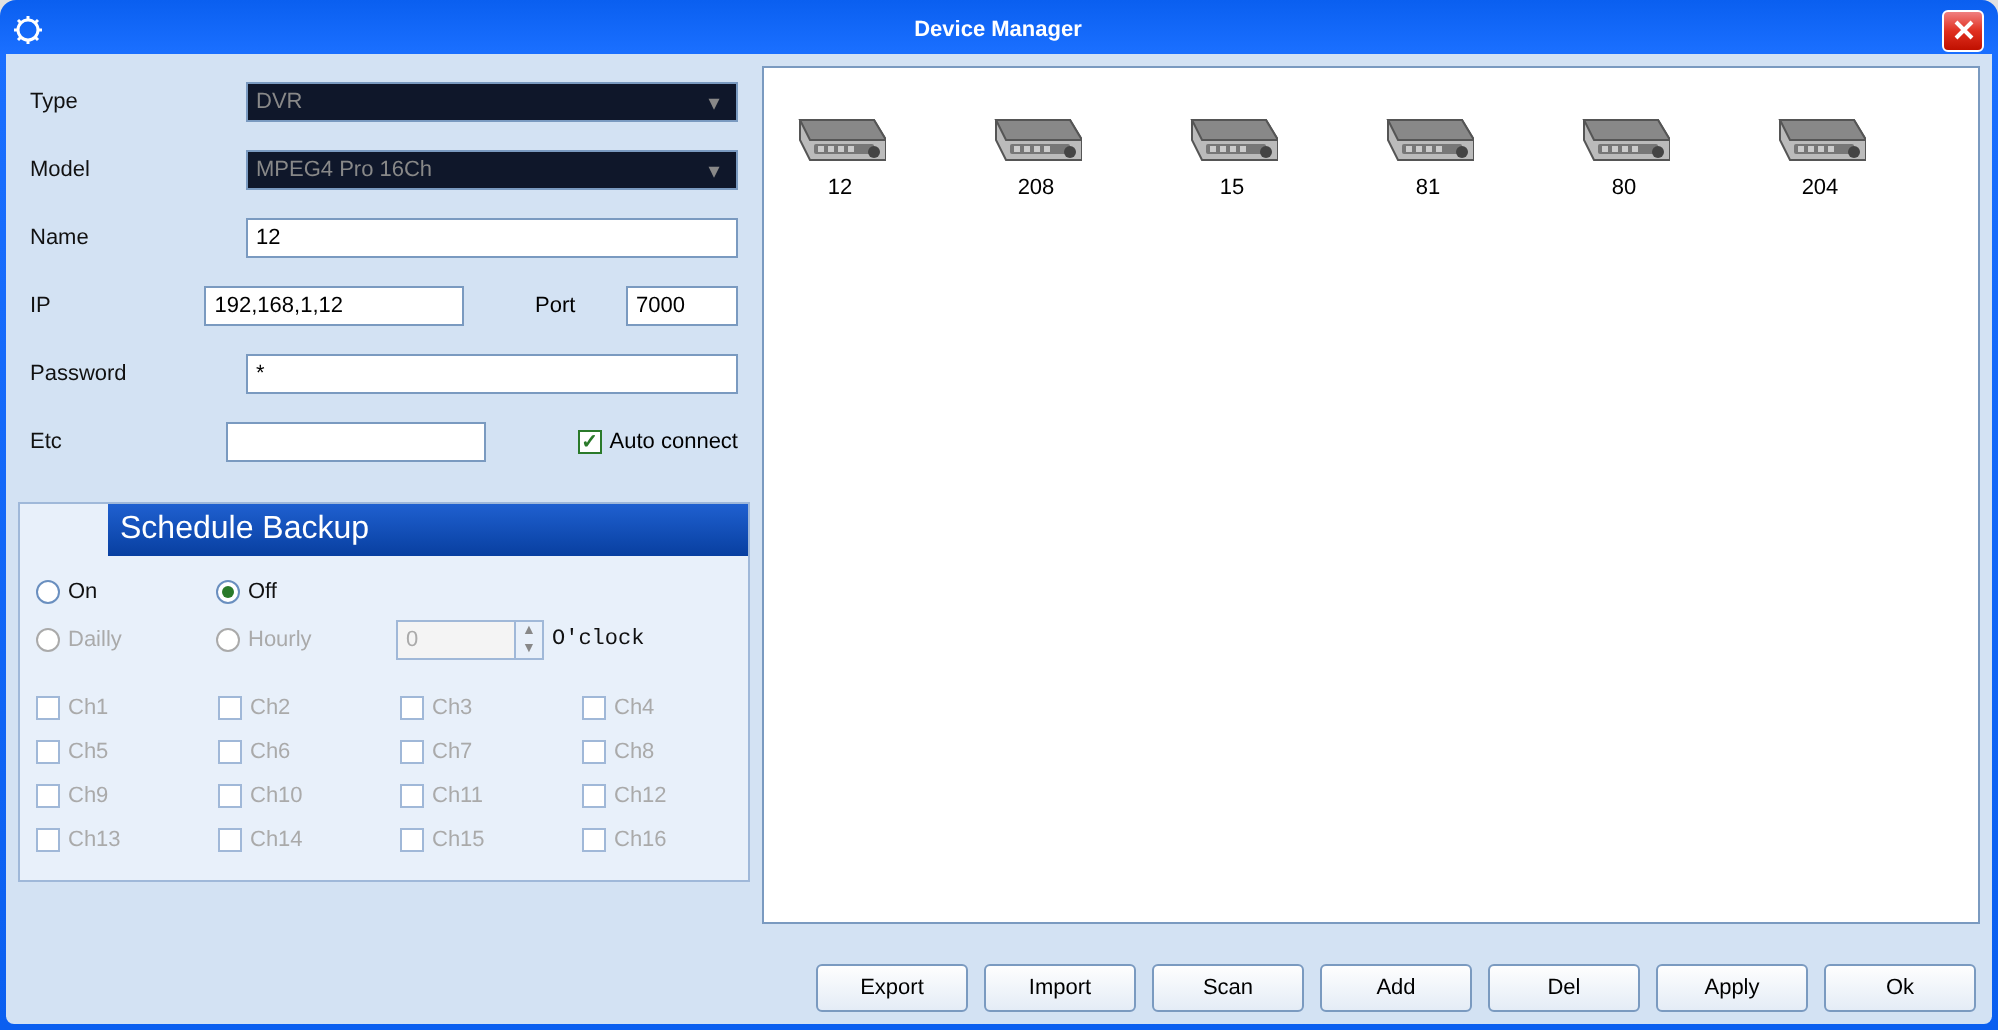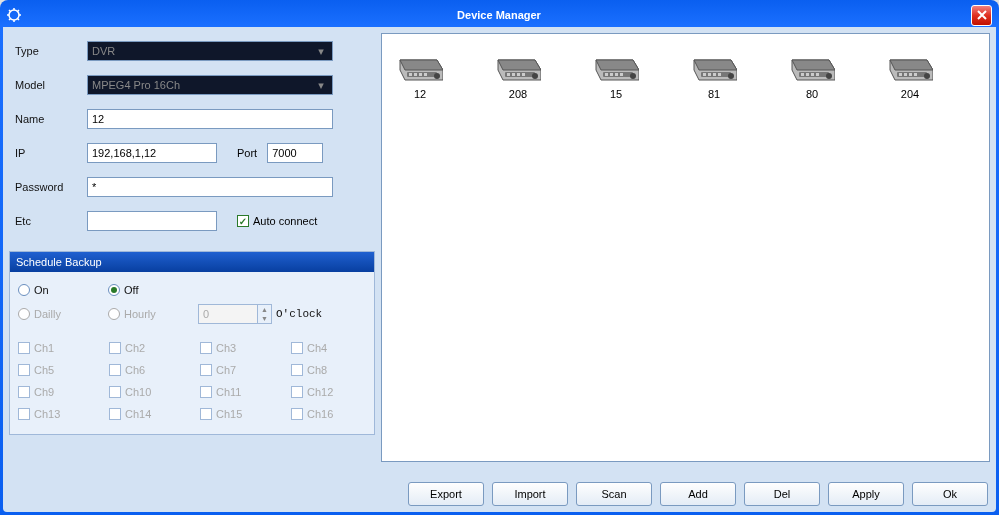--- a/index.html
+++ b/index.html
@@ -41,21 +41,21 @@
   border-radius: 0 0 4px 4px;
   display: flex;
   padding: 6px;
   gap: 6px;
 }
 
 .left-pane { width: 366px; display: flex; flex-direction: column; }
 .right-pane { flex: 1; display: flex; flex-direction: column; }
 
 .form { padding: 8px 6px 4px 6px; }
-.form-row { display: flex; align-items: center; margin-bottom: 14px; }
+.form-row { display: flex; align-items: center; margin-bottom: 14px; justify-content: space-between; }
 .form-row label.lab { width: 72px; color: #111; }
 
 .inp {
   background: #fff;
   border: 1px solid #7a9ac0;
   height: 20px;
   padding: 0 4px;
   color: #000;
 }
 .inp.disabled { background: #0f172a; color: #888; }
@@ -64,21 +64,22 @@
 
 .schedule-box {
   border: 1px solid #9fb8d9;
   background: #e8f0fa;
   margin-top: 2px;
 }
 .sched-title {
   background: linear-gradient(to bottom, #1f60d0 0%, #083fa0 100%);
   color: #fff;
   padding: 4px 6px;
-  font-size: 11px;
+  font-size: 16px;
+  margin-left: 44px;
 }
 .sched-body { padding: 12px 8px 14px 8px; }
 
 .radio-row { display: flex; align-items: center; margin-bottom: 8px; }
 .radio-row .rcell { width: 90px; display:flex; align-items:center; }
 .radio { width:12px; height:12px; border:1px solid #6a8fbf; border-radius:50%; background:#fff; display:inline-flex; align-items:center; justify-content:center; margin-right:4px; }
 .radio.sel::after { content:''; width:6px; height:6px; background:#2a7a2a; border-radius:50%; }
 .radio.dis { border-color:#aaa; }
 .rlabel { color:#111; }
 .rlabel.dis { color:#aaa; }

